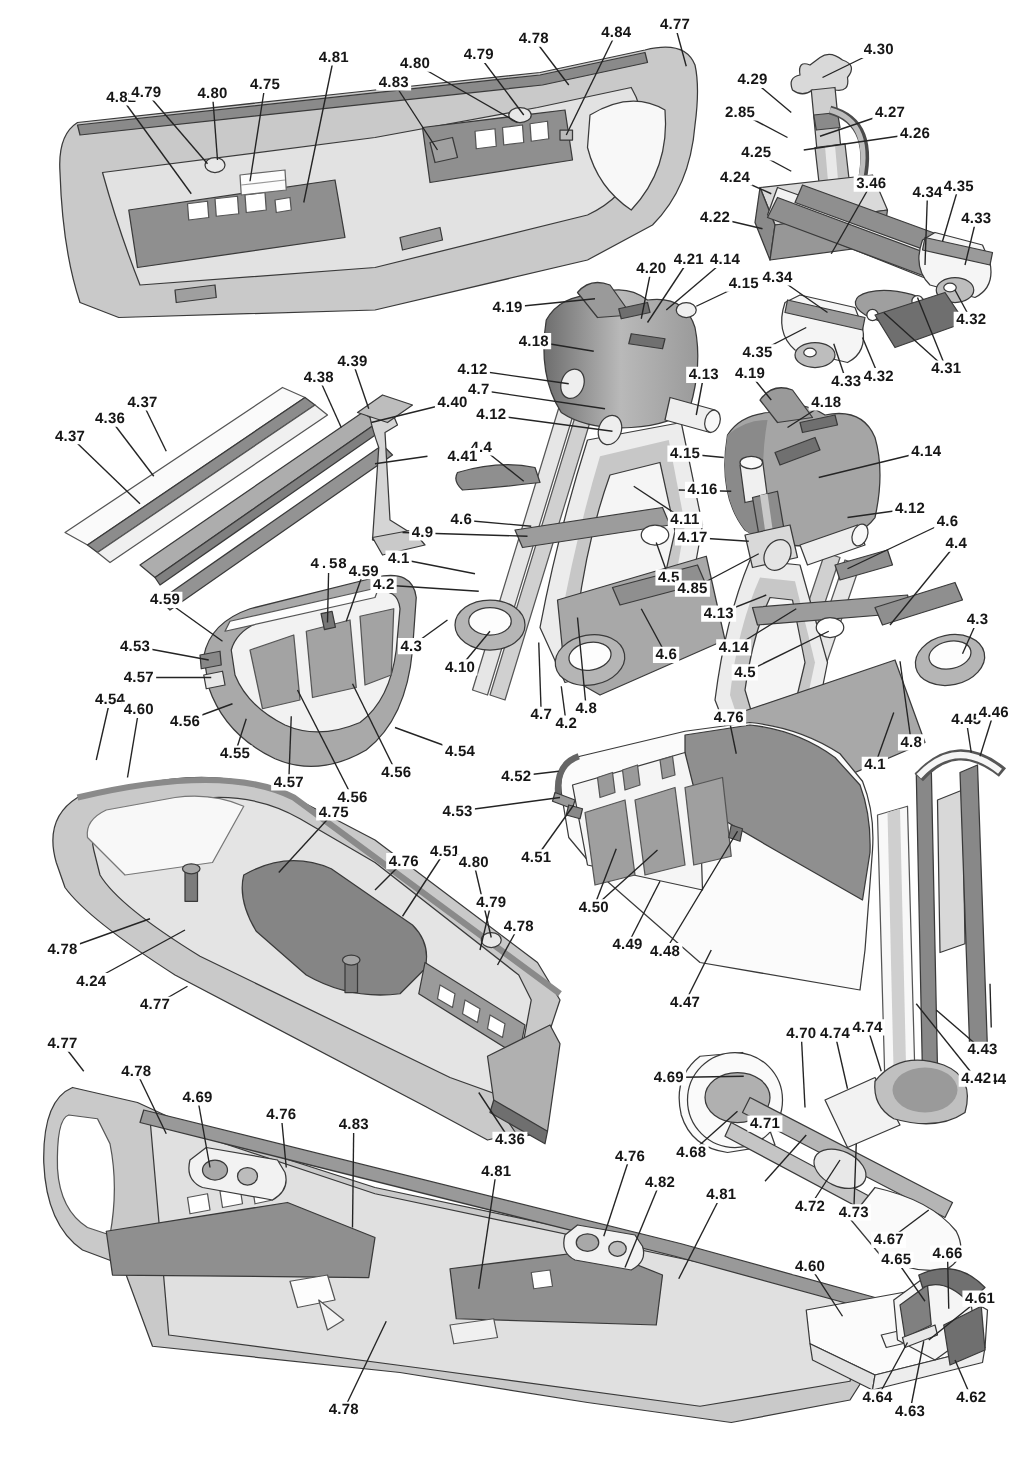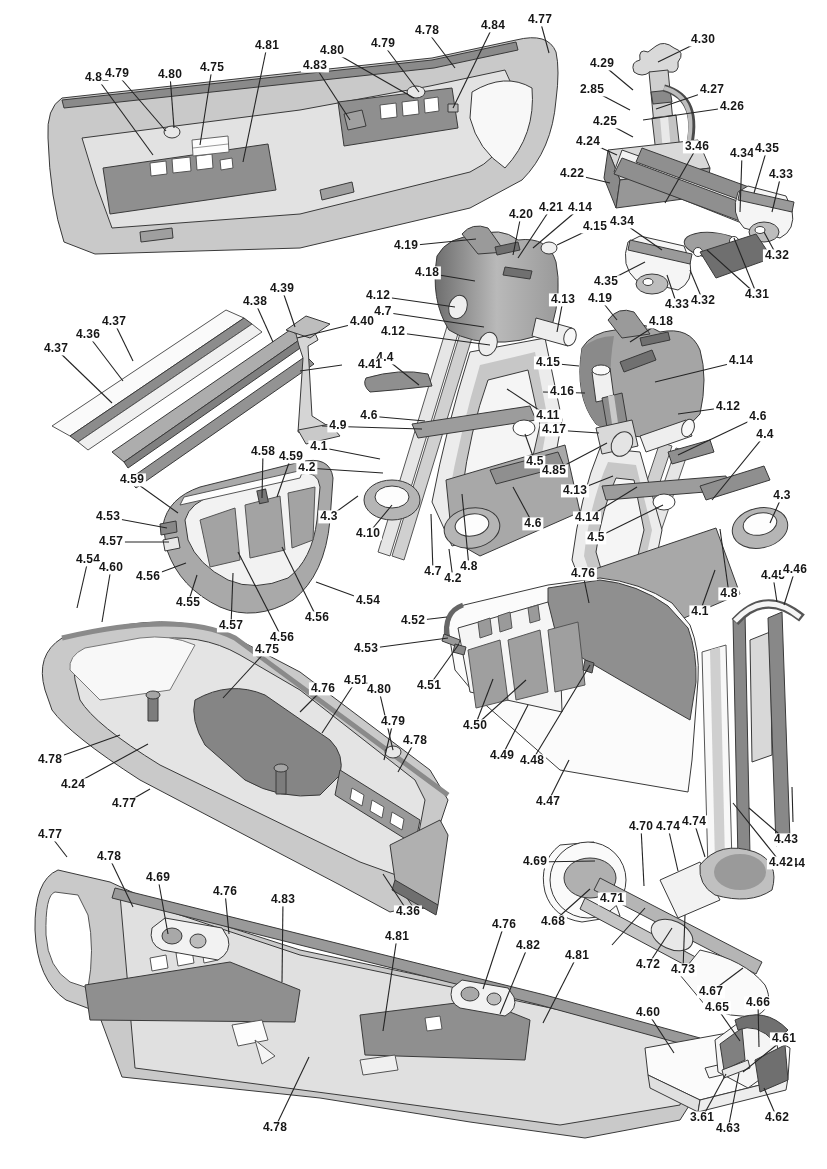--- a/index.html
+++ b/index.html
@@ -449,21 +449,21 @@
     <div class="lbl" style="left: 587px; top: 518px;">4.14</div>
     <div class="lbl" style="left: 596px; top: 538px;">4.5</div>
     <div class="lbl" style="left: 782px; top: 496px;">4.3</div>
     <div class="lbl" style="left: 729px; top: 594px;">4.8</div>
     <div class="lbl" style="left: 700px; top: 612px;">4.1</div>
     <div class="lbl" style="left: 114px; top: 322px;">4.37</div>
     <div class="lbl" style="left: 88px; top: 335px;">4.36</div>
     <div class="lbl" style="left: 56px; top: 349px;">4.37</div>
     <div class="lbl" style="left: 255px; top: 302px;">4.38</div>
     <div class="lbl" style="left: 282px; top: 289px;">4.39</div>
-    <div class="lbl" style="left: 263px; top: 452px;">4.58</div>
+    <div class="lbl" style="left: 263px; top: 452px; font-family: Liberation Mono, monospace;">4.58</div>
     <div class="lbl" style="left: 291px; top: 457px;">4.59</div>
     <div class="lbl" style="left: 132px; top: 480px;">4.59</div>
     <div class="lbl" style="left: 108px; top: 517px;">4.53</div>
     <div class="lbl" style="left: 111px; top: 542px;">4.57</div>
     <div class="lbl" style="left: 148px; top: 577px;">4.56</div>
     <div class="lbl" style="left: 88px; top: 560px;">4.54</div>
     <div class="lbl" style="left: 111px; top: 568px;">4.60</div>
     <div class="lbl" style="left: 188px; top: 603px;">4.55</div>
     <div class="lbl" style="left: 231px; top: 626px;">4.57</div>
     <div class="lbl" style="left: 282px; top: 638px;">4.56</div>
@@ -508,16 +508,16 @@
     <div class="lbl" style="left: 668px; top: 827px;">4.74</div>
     <div class="lbl" style="left: 694px; top: 822px;">4.74</div>
     <div class="lbl" style="left: 612px; top: 899px;">4.71</div>
     <div class="lbl" style="left: 648px; top: 965px;">4.72</div>
     <div class="lbl" style="left: 683px; top: 970px;">4.73</div>
     <div class="lbl" style="left: 711px; top: 992px;">4.67</div>
     <div class="lbl" style="left: 648px; top: 1013px;">4.60</div>
     <div class="lbl" style="left: 717px; top: 1008px;">4.65</div>
     <div class="lbl" style="left: 758px; top: 1003px;">4.66</div>
     <div class="lbl" style="left: 784px; top: 1039px;">4.61</div>
-    <div class="lbl" style="left: 702px; top: 1118px;">3.61</div>
+    <div class="lbl" style="left: 702px; top: 1118px;">4.64</div>
     <div class="lbl" style="left: 728px; top: 1129px;">4.63</div>
     <div class="lbl" style="left: 777px; top: 1118px;">4.62</div>
   </div>
 
 </body></html>

